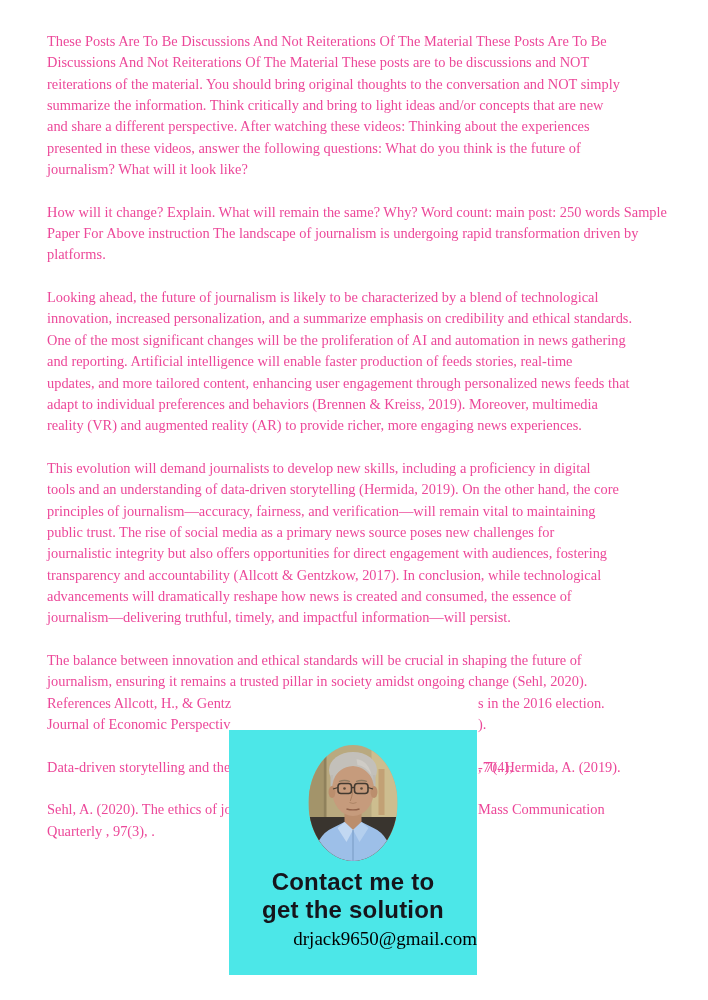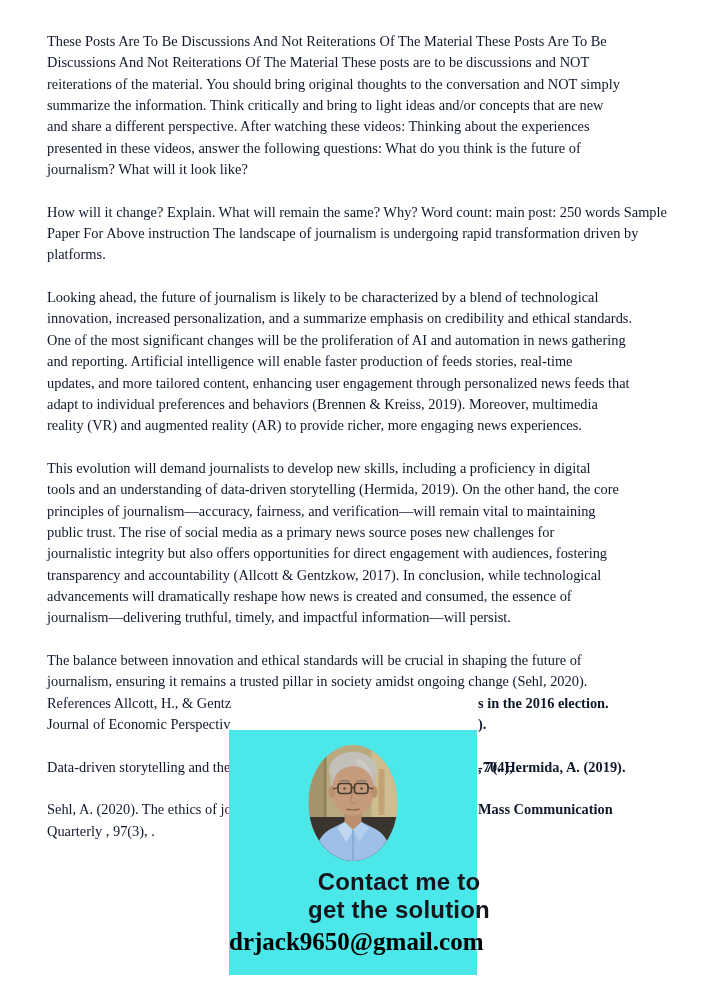--- a/index.html
+++ b/index.html
@@ -13,21 +13,21 @@
   .doc {
     position: absolute;
     left: 47px; top: 31px;
     width: 630px;
     color: #000000;
     font-size: 14.4px;
     line-height: 21.35px;
   }
   .para { margin: 0 0 21.35px 0; }
   .line { white-space: pre; position: relative; }
-  .frag-right { position: absolute; left: 431px; top: 0; font-weight: bold; }
+  .frag-right { position: absolute; left: 431px; top: 0; }
 
   .popup {
     position: absolute;
     left: 229px; top: 730px;
     width: 248px; height: 245px;
     background: #4ce7e8;
     z-index: 10;
   }
   .avatar {
     position: absolute;
@@ -49,29 +49,29 @@
     line-height: 28px;
     letter-spacing: 0.2px;
     color: #15151c;
   }
   .popup-email {
     position: absolute;
     top: 198px; left: 0;
     width: 100%;
     text-align: right;
     font-family: "Liberation Serif", "DejaVu Serif", serif;
-    font-weight: bold;
-    font-size: 25px;
+    font-weight: normal;
+    font-size: 19px;
     color: #000000;
   }
 </style>
 </head>
 <body>
 
-<div class="doc" style="color: #0f172a;">
+<div class="doc" style="color: #ec4899;">
     <div class="para">
       <div class="line">These Posts Are To Be Discussions And Not Reiterations Of The Material These Posts Are To Be</div>
       <div class="line">Discussions And Not Reiterations Of The Material These posts are to be discussions and NOT</div>
       <div class="line">reiterations of the material. You should bring original thoughts to the conversation and NOT simply</div>
       <div class="line">summarize the information. Think critically and bring to light ideas and/or concepts that are new</div>
       <div class="line">and share a different perspective. After watching these videos: Thinking about the experiences</div>
       <div class="line">presented in these videos, answer the following questions: What do you think is the future of</div>
       <div class="line">journalism? What will it look like?</div>
     </div>
     <div class="para">
@@ -154,18 +154,18 @@
       <rect x="46" y="38.5" width="13.5" height="10" rx="3" fill="none" stroke="#433a30" stroke-width="1.6"></rect>
       <path d="M43 43 Q44.75 41.8 46 43" stroke="#433a30" stroke-width="1.4" fill="none"></path>
       <path d="M29.5 42.5 L24.5 44" stroke="#433a30" stroke-width="1.3" fill="none"></path>
       <path d="M59.5 42.5 L64.5 44" stroke="#433a30" stroke-width="1.3" fill="none"></path>
 
       <path d="M44.5 45 Q43.2 53 41.8 56" stroke="#a87f60" stroke-width="1" fill="none"></path>
       <path d="M41 57.5 Q44.5 59.5 48 57.5" stroke="#a87f60" stroke-width="1" fill="none" opacity="0.8"></path>
       <path d="M38 64 Q44.5 65.8 51 64" stroke="#8f6148" stroke-width="1.4" fill="none"></path>
     </svg>
   </div>
-  <div class="popup-heading" style="color: rgb(21, 21, 28); padding-left: 46px;">
+  <div class="popup-heading" style="color: rgb(21, 21, 28);">
     <div>Contact me to</div>
     <div>get the solution</div>
   </div>
   <div class="popup-email" style="color: rgb(0, 0, 0);">drjack9650@gmail.com</div>
 </div>
 
 </body></html>

